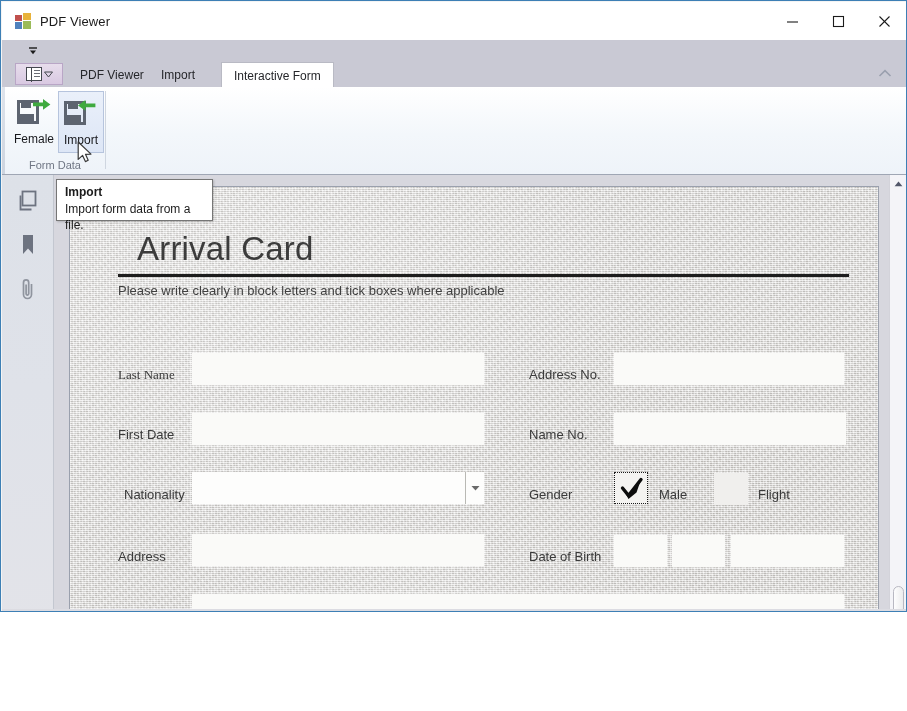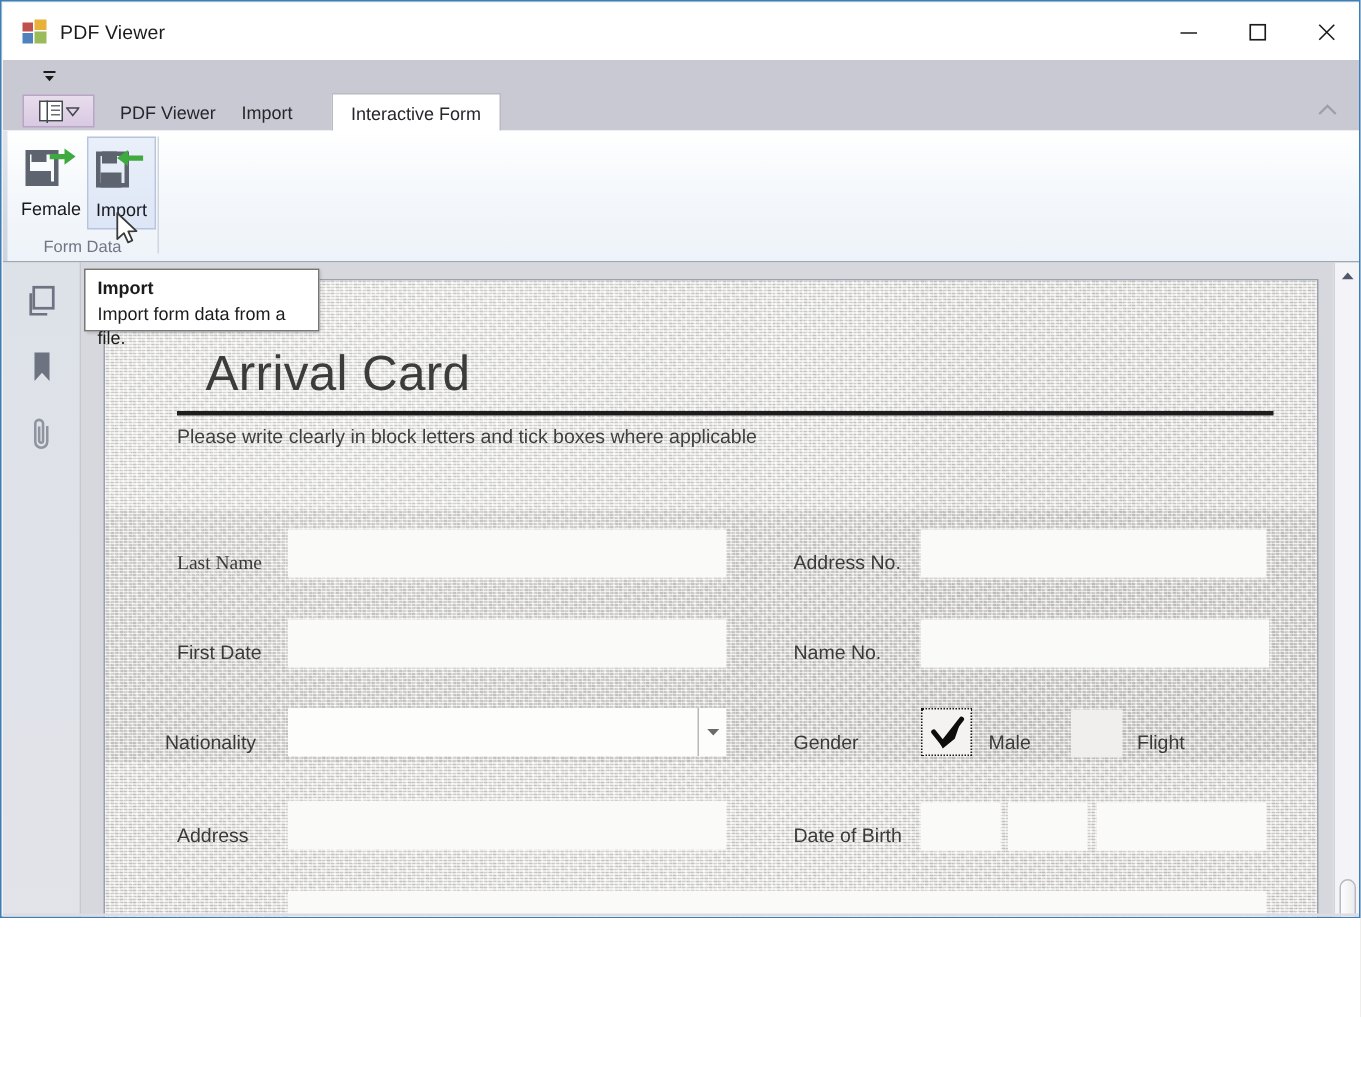--- a/index.html
+++ b/index.html
@@ -401,21 +401,21 @@
           <div class="form-title">Arrival Card</div>
           <div class="title-rule"></div>
           <div class="form-sub">Please write clearly in block letters and tick boxes where applicable</div>
 
           <div class="flabel" style="left:48px;top:180px;font-family:Liberation Serif, serif;">Last Name</div>
           <div class="fbox bright" style="left:122px;top:166px;width:292px;height:32px;"></div>
 
           <div class="flabel" style="left:48px;top:240px;">First Date</div>
           <div class="fbox bright" style="left:122px;top:226px;width:292px;height:32px;"></div>
 
-          <div class="flabel" style="left:40px;top:300px;">Nationality</div>
+          <div class="flabel" style="left:54px;top:300px;">Nationality</div>
           <div class="fselect" style="left:122px;top:285px;width:292px;height:32px;">
             <span class="chev">
               <svg width="9" height="6" viewBox="0 0 9 6">
                   <path d="M0.5 1 L8.5 1 L4.5 5.4 Z" fill="#6a6a6a"></path>
                 </svg>
             </span>
           </div>
 
           <div class="flabel" style="left:48px;top:362px;">Address</div>
           <div class="fbox bright" style="left:122px;top:347px;width:292px;height:32px;"></div>

